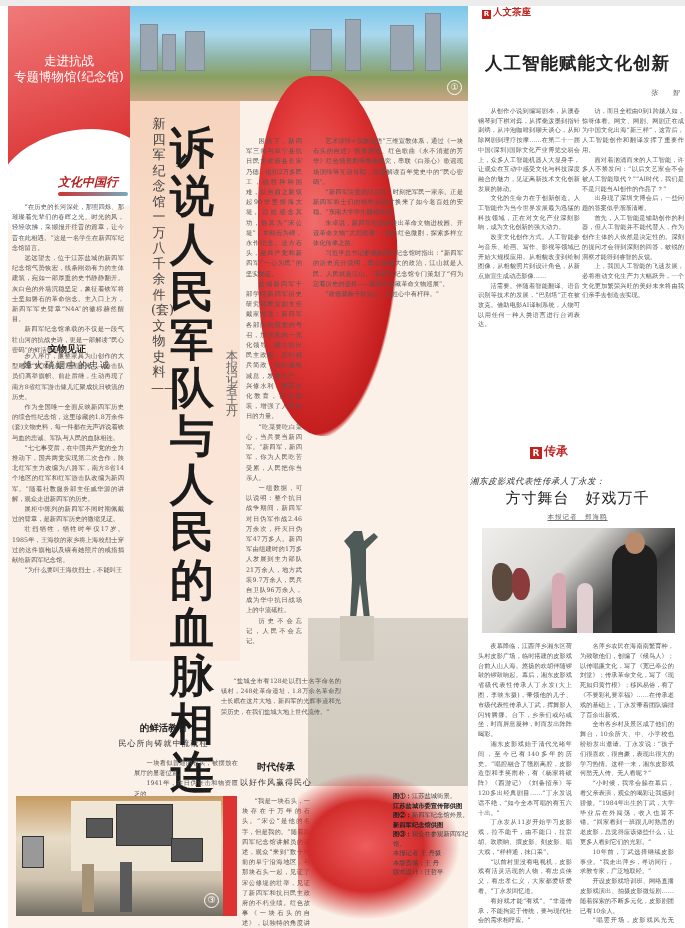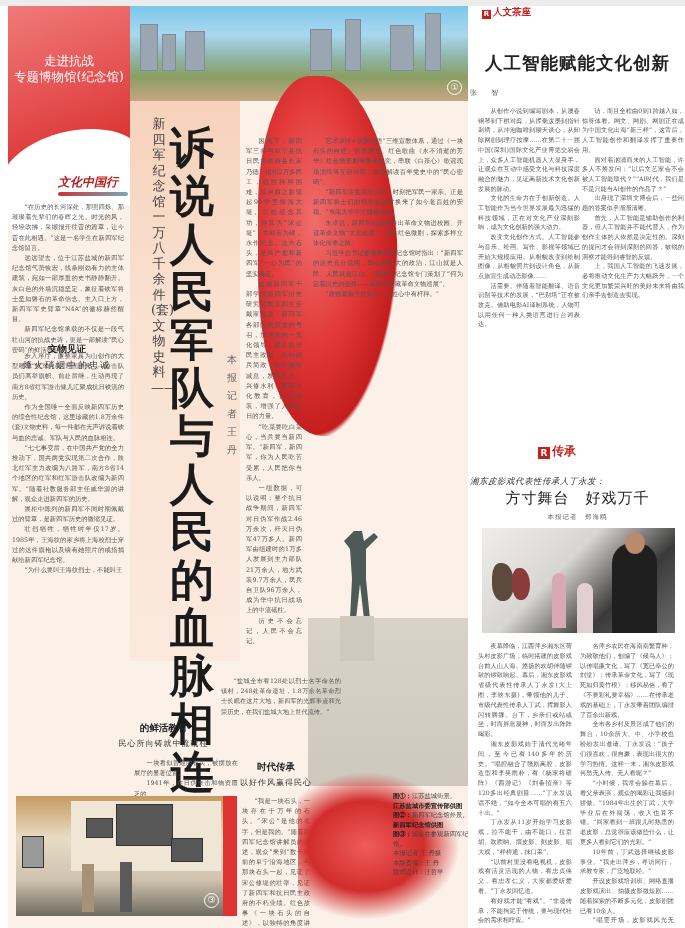--- a/index.html
+++ b/index.html
@@ -19,21 +19,21 @@
     background:linear-gradient(180deg,#7cc7ea 0%,#a9d8ef 30%,#8fb4a5 55%,#8a9f62 75%,#c8a684 100%); overflow:hidden; }
   .bldg { position:absolute; bottom:30px; background:#9aa7b3; border:1px solid #7e8b98; }
   .photo-num { position:absolute; right:6px; bottom:6px; width:13px; height:13px; border-radius:50%; border:1px solid #fff; color:#fff; font-size:9px; text-align:center; line-height:13px; font-family:"DejaVu Sans",sans-serif; }
 
   .red-swirl { position:absolute; left:250px; top:70px; width:140px; height:360px;
     background:radial-gradient(ellipse at 40% 40%, #f16d6d 0%, #e23a3a 40%, #c41d1d 70%, transparent 72%); border-radius:40% 60% 50% 50%; }
   .peach { position:absolute; left:122px; top:95px; width:110px; height:560px; background:linear-gradient(180deg,#f6d2bb,#f9e2d1 40%,#fbe9de); }
 
   .sub-headline { position:absolute; left:143px; top:110px; width:16px; font-size:13px; line-height:15.5px; color:#444; text-align:center; }
   .main-headline { position:absolute; left:160px; top:118px; width:48px; font-family:"DejaVu Sans",sans-serif; font-weight:bold; font-size:44px; line-height:48px; color:#1b1b1b; text-align:center; }
-  .byline-v { position:absolute; left:218px; top:345px; width:12px; font-size:10px; line-height:18px; color:#666; text-align:center; }
+  .byline-v { position:absolute; left:218px; top:345px; width:12px; font-size:12px; line-height:11px; color:#666; text-align:center; }
 
   .col-text { position:absolute; font-size:6.3px; line-height:10.2px; color:#555; text-align:justify; }
   .col-text p { margin:0; text-indent:2em; }
   .sec-head { position:absolute; text-align:center; }
   .sec-head .t1 { font-family:"DejaVu Sans",sans-serif; font-weight:bold; font-size:9.5px; color:#222; }
   .sec-head .t2 { font-size:9px; letter-spacing:2px; color:#333; margin-top:3px; }
 
   .soldier { position:absolute; left:318px; top:515px; width:60px; height:140px; }
   .monument { position:absolute; left:300px; top:540px; width:160px; height:240px; background:linear-gradient(180deg,transparent 0%,transparent 30%,#d8d2c8 30%,#cfc8bd 100%); }
   .bottom-swirl { position:absolute; left:290px; top:760px; width:170px; height:160px; background:radial-gradient(ellipse at 40% 50%, #ef5b5b 0%, #d22c2c 40%, transparent 65%); }
@@ -43,26 +43,26 @@
   .exhibit-photo .pic { position:absolute; background:#575757; border:1px solid #333; }
   .exhibit-photo .redpanel { position:absolute; right:0; top:0; width:14px; height:120px; background:#d33; }
   .caption-block { position:absolute; left:385px; top:785px; width:82px; font-size:6.3px; line-height:9.5px; color:#444; }
   .caption-block .b { font-weight:bold; color:#222; }
 
   
   .right { position:absolute; left:470px; top:0; width:215px; height:922px; background:#fff; }
   .col-tag { position:absolute; left:0; font-family:"DejaVu Sans",sans-serif; font-weight:bold; font-size:9.5px; color:#c0231e; }
   .col-tag .box { display:inline-block; width:9px; height:9px; background:#c0231e; color:#fff; font-size:7px; line-height:9px; text-align:center; margin-right:2px; vertical-align:-1px; }
   .ai-title { position:absolute; left:0; top:45px; width:215px; text-align:center; font-family:"DejaVu Serif",serif; font-weight:bold; font-size:17.5px; color:#222; letter-spacing:1px; }
-  .ai-author { position:absolute; left:0; top:82px; width:215px; text-align:left; font-size:7px; color:#555; letter-spacing:6px; }
+  .ai-author { position:absolute; left:0; top:82px; width:215px; text-align:right; font-size:7px; color:#555; letter-spacing:6px;font-style:italic; }
   .ai-cols { position:absolute; top:100px; width:102px; font-size:6.2px; line-height:9.7px; color:#555; text-align:justify; }
   .ai-cols p { margin:0; text-indent:2em; }
   .shadow-kicker { position:absolute; left:0; top:470px; font-size:8.5px; color:#333; font-style:italic; letter-spacing:0.5px; }
   .shadow-title { position:absolute; left:0; top:483px; width:215px; text-align:center; font-family:"DejaVu Sans",sans-serif; font-size:15px; color:#222; letter-spacing:1px; }
-  .shadow-byline { position:absolute; left:0; top:507px; width:215px; text-align:center; font-size:6.5px; color:#666; letter-spacing:1px; }
+  .shadow-byline { position:absolute; left:0; top:507px; width:215px; text-align:center; font-size:6.5px; color:#666; letter-spacing:1px;text-decoration:underline; }
   .shadow-photo { position:absolute; left:12px; top:522px; width:193px; height:105px; background:linear-gradient(135deg,#f0eeea 0%,#d8d6d2 40%,#3a3a3a 70%,#6b6b6b 100%); overflow:hidden; }
   .puppet { position:absolute; border-radius:40% 60% 50% 50%; }
   .shadow-cols { position:absolute; top:635px; width:94px; font-size:6.2px; line-height:9.8px; color:#555; text-align:justify; }
   .shadow-cols p { margin:0; text-indent:2em; }
 </style>
 </head>
 <body>
 
 <div class="page">
 
@@ -200,21 +200,21 @@
       <p>活需要。伴随着智能翻译、语音识别等技术的发展，“巴别塔”正在被攻克。借助电影AI译制系统，人物可以用任何一种人类语言进行台词表达。</p>
     </div>
     <div class="ai-cols" style="left:112px;height:305px;overflow:hidden;">
       <p>访，而且全程由0到1跨越入如，惊呀体看。网文、网剧、网剧正在成为中国文化出海“新三样”，这背后，人工智能创作和翻译发挥了重要作用。</p>
       <p>面对着汹涌而来的人工智能，许多人不禁发问：“以后文艺家会不会被人工智能取代？”“AI时代，我们是不是只能当AI创作的作品了？”</p>
       <p>出身现了深圳文博会后，一些问题的答案似乎渐渐清晰。</p>
       <p>首先，人工智能是辅助创作的利器，但人工智能并不能代替人，作为创作主体的人依然是决定性的。深刻的提问才会得到深刻的回答，敏锐的洞察才能得到睿智的反馈。</p>
       <p>上，我国人工智能的飞速发展，必将推动文化生产力大幅跃升，一个文化更加繁荣兴旺的美好未来将由我们亲手去创造去实现。</p>
     </div>
 
-    <div class="col-tag" style="top:437px;left:28px;font-size:12px;padding-left:40px;">
+    <div class="col-tag" style="top:437px;left:20px;font-size:12px;padding-left:40px;">
       <span class="box" style="width:12px;height:12px;line-height:12px;font-size:9px;">R</span><span>传承</span>
     </div>
 
     <div class="shadow-kicker">湘东皮影戏代表性传承人丁永发：</div>
     <div class="shadow-title">方寸舞台　好戏万千</div>
     <div class="shadow-byline">本报记者　郑海鸥</div>
 
     <div class="shadow-photo">
       <div class="puppet" style="left:10px;top:35px;width:22px;height:38px;background:#5b4a3d;"></div>
       <div class="puppet" style="left:30px;top:40px;width:18px;height:32px;background:#8b3b3b;"></div>

